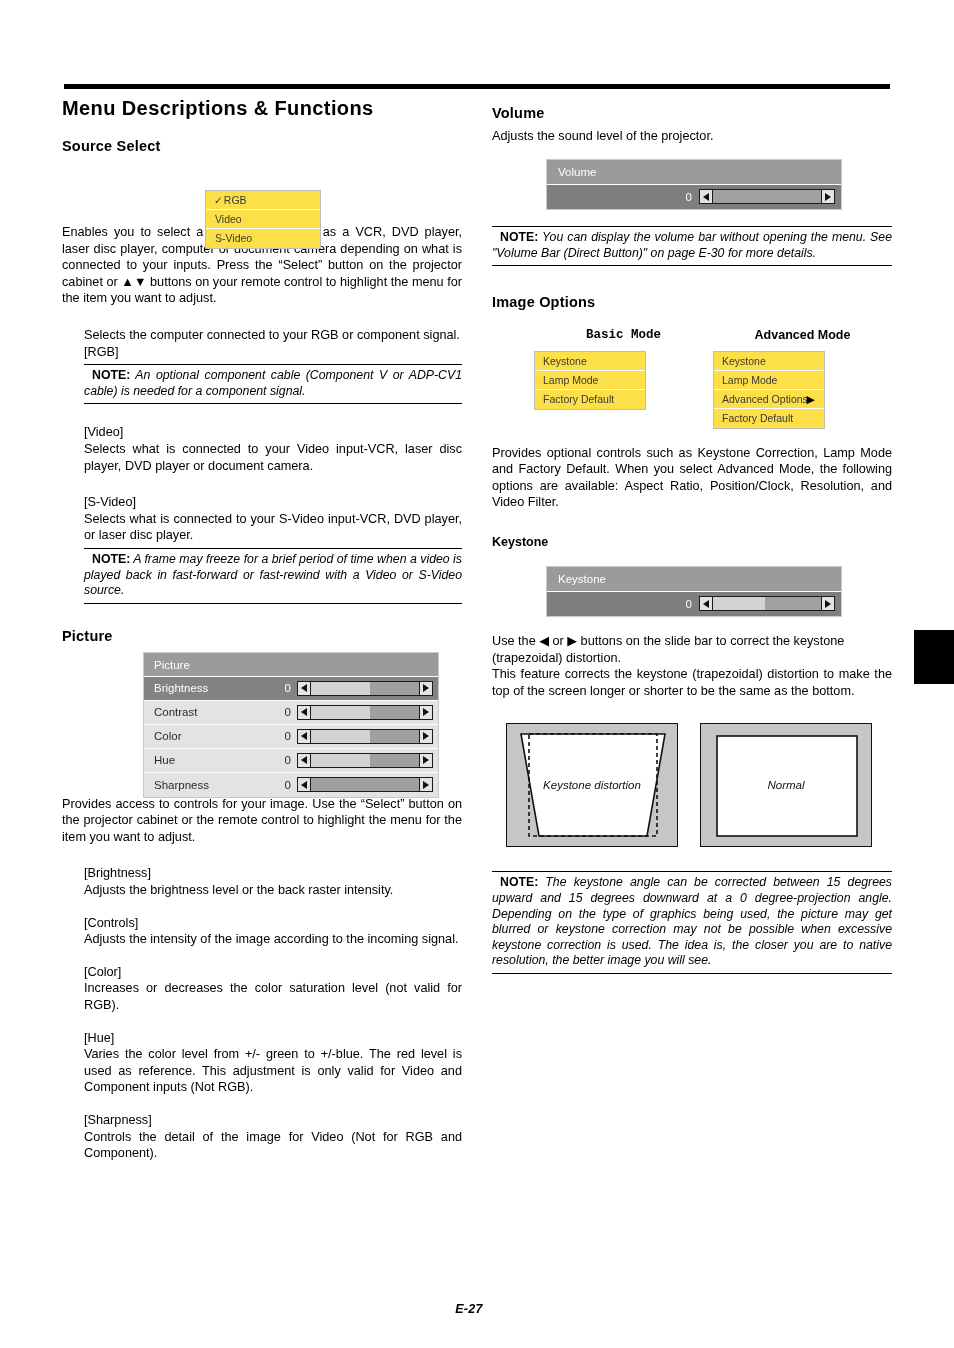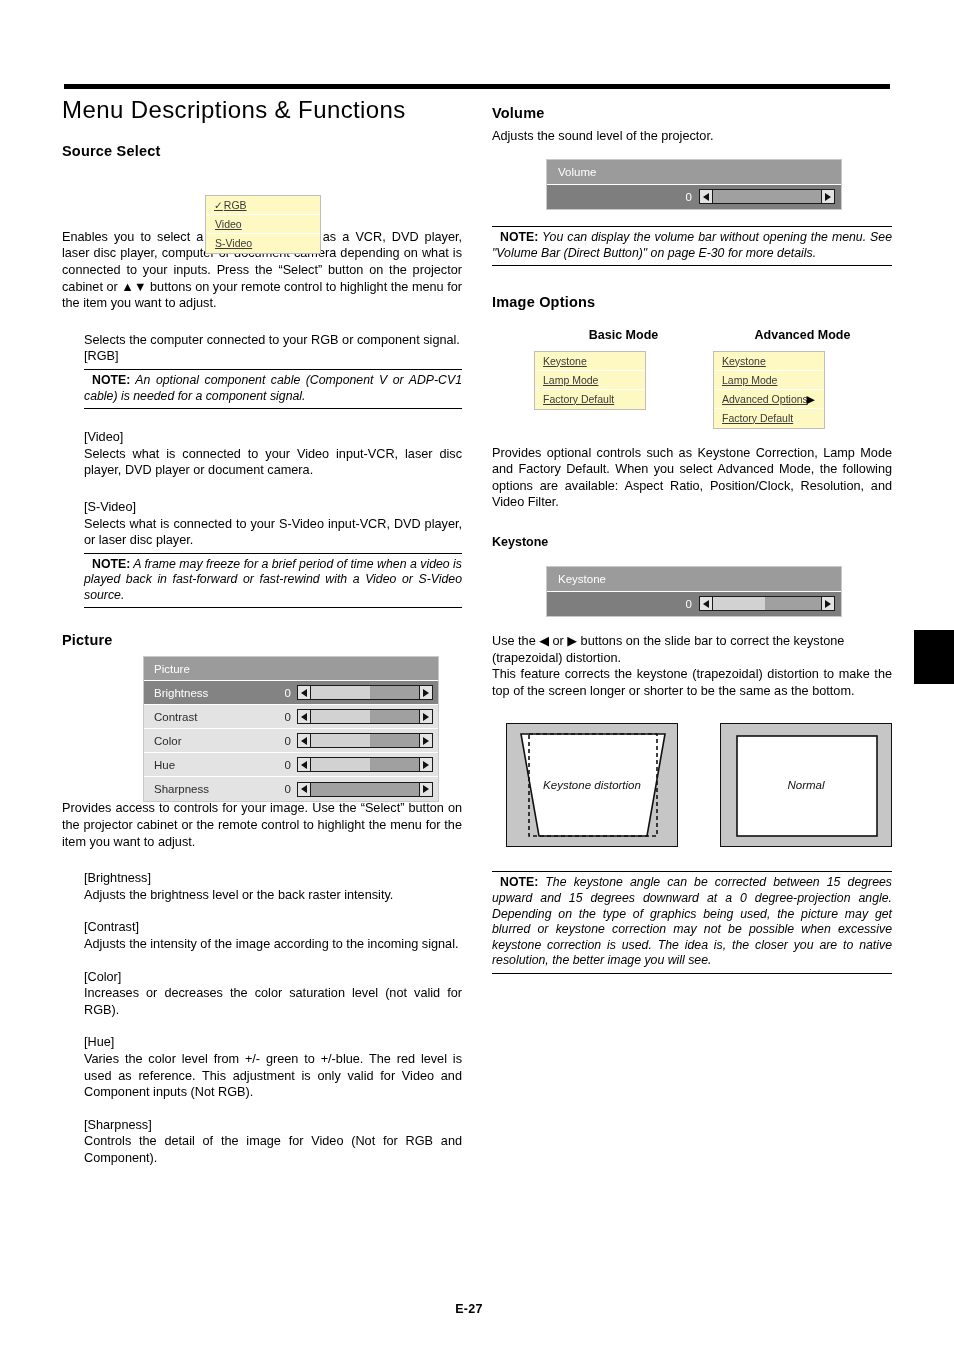--- a/index.html
+++ b/index.html
@@ -41,22 +41,22 @@
     left: 62px; top: 0;
     width: 400px;
   }
   .col-right {
     position: absolute;
     left: 492px; top: 9px;
     width: 400px;
   }
 
   h1.page-title {
-    font-size: 24px;
-    font-weight: normal;
+    font-size: 20px;
+    font-weight: bold;
     letter-spacing: 0.4px;
     margin: 0 0 18px 0;
     line-height: 1.2;
   }
 
   h2.section-title {
     font-size: 14.5px;
     font-weight: bold;
     letter-spacing: 0.2px;
     margin: 0;
@@ -97,24 +97,23 @@
   .gap8 { height: 8px; }
   .gap14 { height: 14px; }
   .gap16 { height: 16px; }
   .gap20 { height: 20px; }
   .gap24 { height: 24px; }
   .gap28 { height: 28px; }
 
   
   .osd-list {
     border: 1px solid #bdbdbd;
-    background: #fef9c3;
+    background: #fde047;
     font-size: 10.5px;
     color: #3a3a3a;
-    text-decoration: underline;
   }
   .osd-list .row {
     height: 19px;
     line-height: 19px;
     padding: 0 8px;
     border-bottom: 1px solid #ffffff;
     position: relative;
     white-space: nowrap;
   }
   .osd-list .row:last-child { border-bottom: none; padding-left: 8px; }
@@ -234,22 +233,21 @@
   .bar-widget .body .val {
     margin-left: auto;
     color: #ffffff;
     font-size: 11.5px;
     padding-right: 7px;
   }
 
   
   .figs {
     display: flex;
-    gap: 30px;
-    justify-content: space-between;
+    gap: 22px;
   }
   .fig {
     width: 172px;
     height: 124px;
     border: 1.6px solid #111;
     background: #c6c6c6;
     position: relative;
     overflow: hidden;
   }
   .fig .cap {
@@ -265,28 +263,29 @@
   }
   .fig svg { position: absolute; left: 0; top: 0; }
 
   .footer {
     position: absolute;
     left: 0; right: 16px;
     top: 1302px;
     text-align: center;
     font-size: 12.5px;
     font-weight: bold;
+    font-style: italic;
     letter-spacing: 0.3px;
   }
 
   .mode-heads {
     display: flex;
     margin-left: 42px;
   }
-  .mode-heads .mh1 { width: 190px; text-align: center; }
+  .mode-heads .mh1 { width: 190px; text-align: center; font-family: Liberation Mono, monospace; }
   .mode-heads .mh2 { width: 190px; text-align: center; }
 
   .mode-menus { display: flex; margin-left: 42px; }
   .mode-menus .mm-slot1 { width: 190px; }
   .mode-menus .mm-slot2 { width: 190px; }
   .mode-menus .osd-list { width: 112px; }
   .mode-menus .mm-slot2 .osd-list { margin-left: 0px; }
 
   .arrow-glyph { font-size: 11px; }
 </style>
@@ -434,21 +433,21 @@
       </div>
 
       <p class="body">Provides access to controls for your image. Use the “Select” button on the projector cabinet or the remote control to highlight the menu for the item you want to adjust.</p>
 
       <div class="gap20"></div>
 
       <div class="indent">
         <p class="body noj">[Brightness]</p>
         <p class="body noj">Adjusts the brightness level or the back raster intensity.</p>
         <div class="gap16"></div>
-        <p class="body noj">[Contrast]</p>
+        <p class="body noj">[Controls]</p>
         <p class="body">Adjusts the intensity of the image according to the incoming signal.</p>
         <div class="gap16"></div>
         <p class="body noj">[Color]</p>
         <p class="body">Increases or decreases the color saturation level (not valid for RGB).</p>
         <div class="gap16"></div>
         <p class="body noj">[Hue]</p>
         <p class="body">Varies the color level from +/- green to +/-blue. The red level is used as reference. This adjustment is only valid for Video and Component inputs (Not RGB).</p>
         <div class="gap16"></div>
         <p class="body noj">[Sharpness]</p>
         <p class="body">Controls the detail of the image for Video (Not for RGB and Component).</p>

